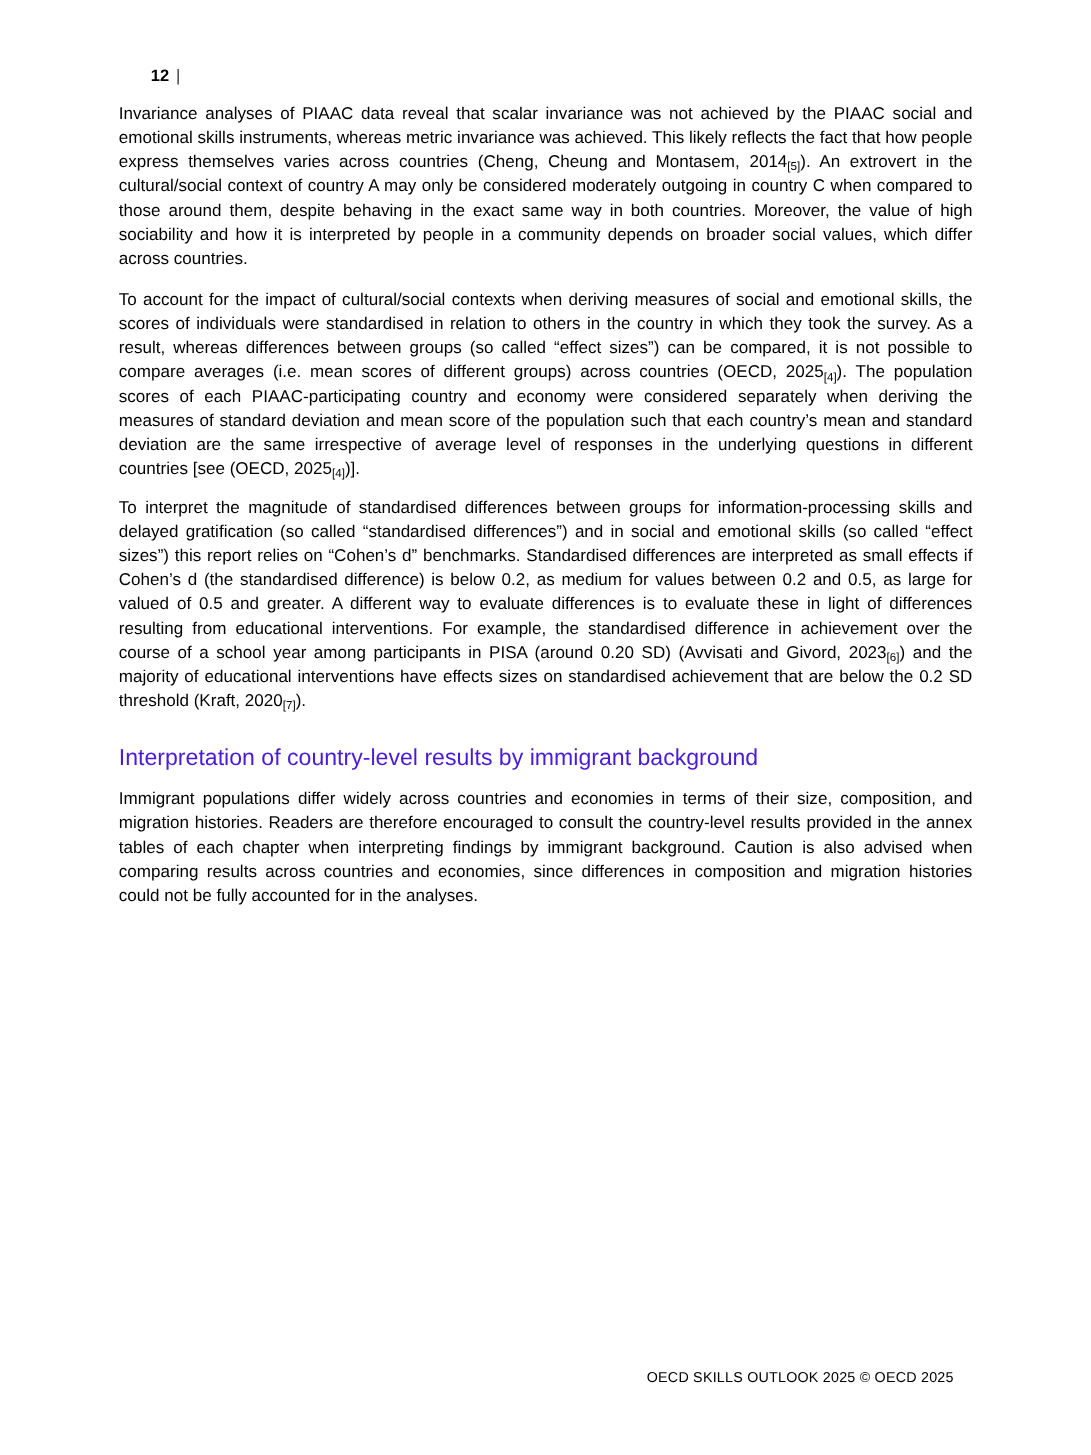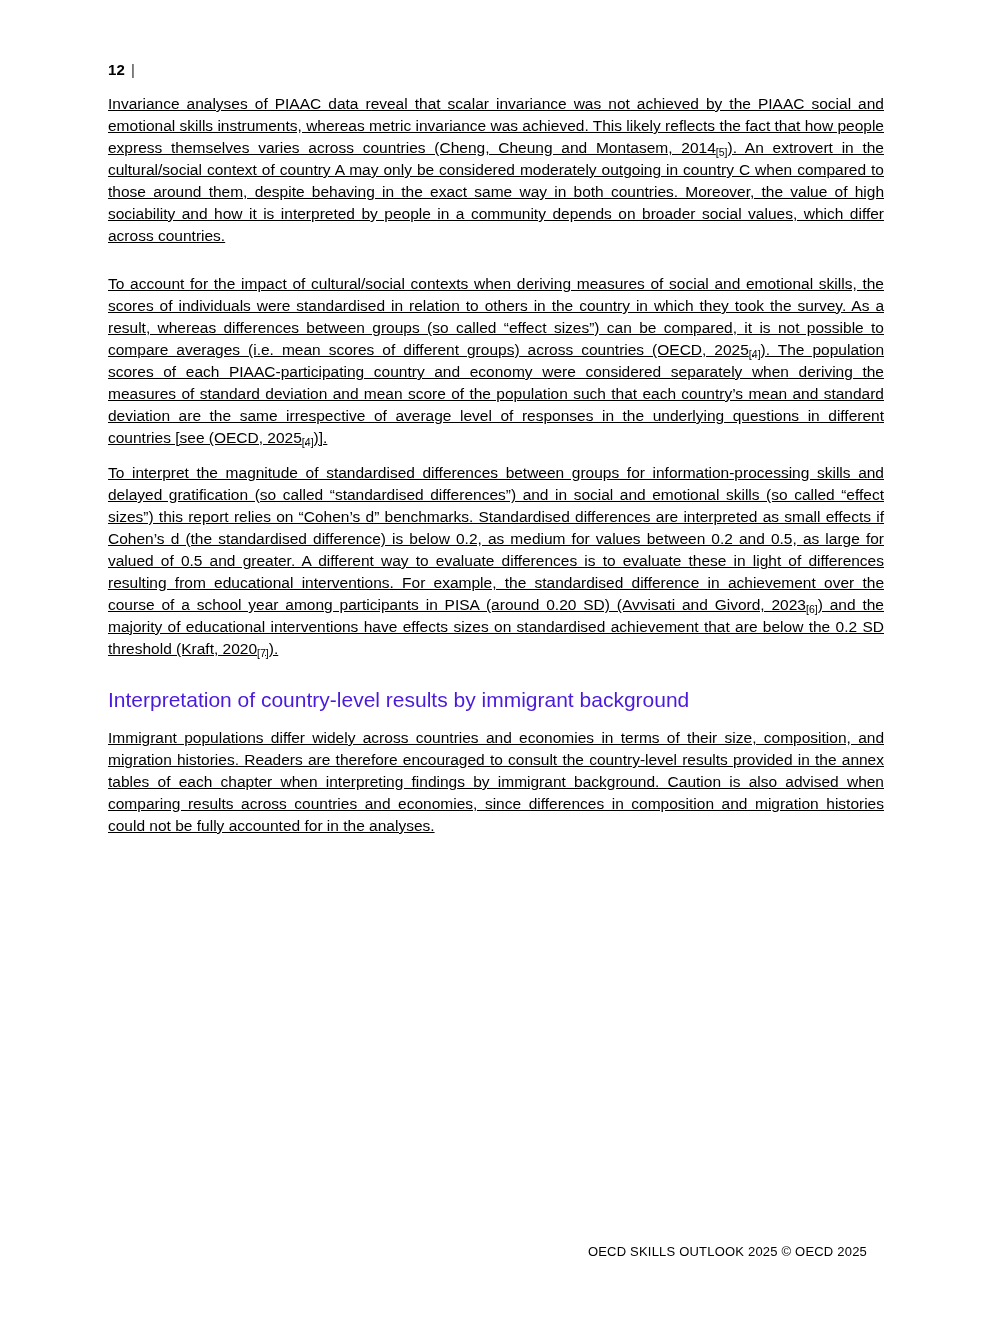--- a/index.html
+++ b/index.html
@@ -22,20 +22,21 @@
     box-sizing: border-box;
   }
   .page-header {
     font-size: 15px;
     line-height: 20px;
     height: 20px;
   }
   .page-number {
     font-weight: bold;
     letter-spacing: 0.2px;
+    margin-left: 29px;
   }
   .page-separator {
     font-weight: normal;
     color: #333333;
     margin-left: 6px;
   }
   h2.subsection-heading {
     font-size: 17.5px;
     font-weight: bold;
     font-style: italic;
@@ -49,24 +50,23 @@
     margin: 27px 0 0 0;
     line-height: 25px;
     color: var(--chapter-color, #4b19dc);
   }
   p.body-paragraph {
     font-size: 15.5px;
     line-height: 22px;
     text-align: justify;
     margin: 13px 0 0 0;
     color: #000000;
-    text-decoration: underline;
   }
   p.body-paragraph + p.body-paragraph {
-    margin-top: 26px;
+    margin-top: 15px;
   }
   h2.subsection-heading + p.body-paragraph,
   h1.chapter-heading + p.body-paragraph {
     margin-top: 15px;
   }
   #section-2 h2.subsection-heading {
     margin-top: 20px;
   }
   sub.ref-marker {
     font-size: 0.68em;

